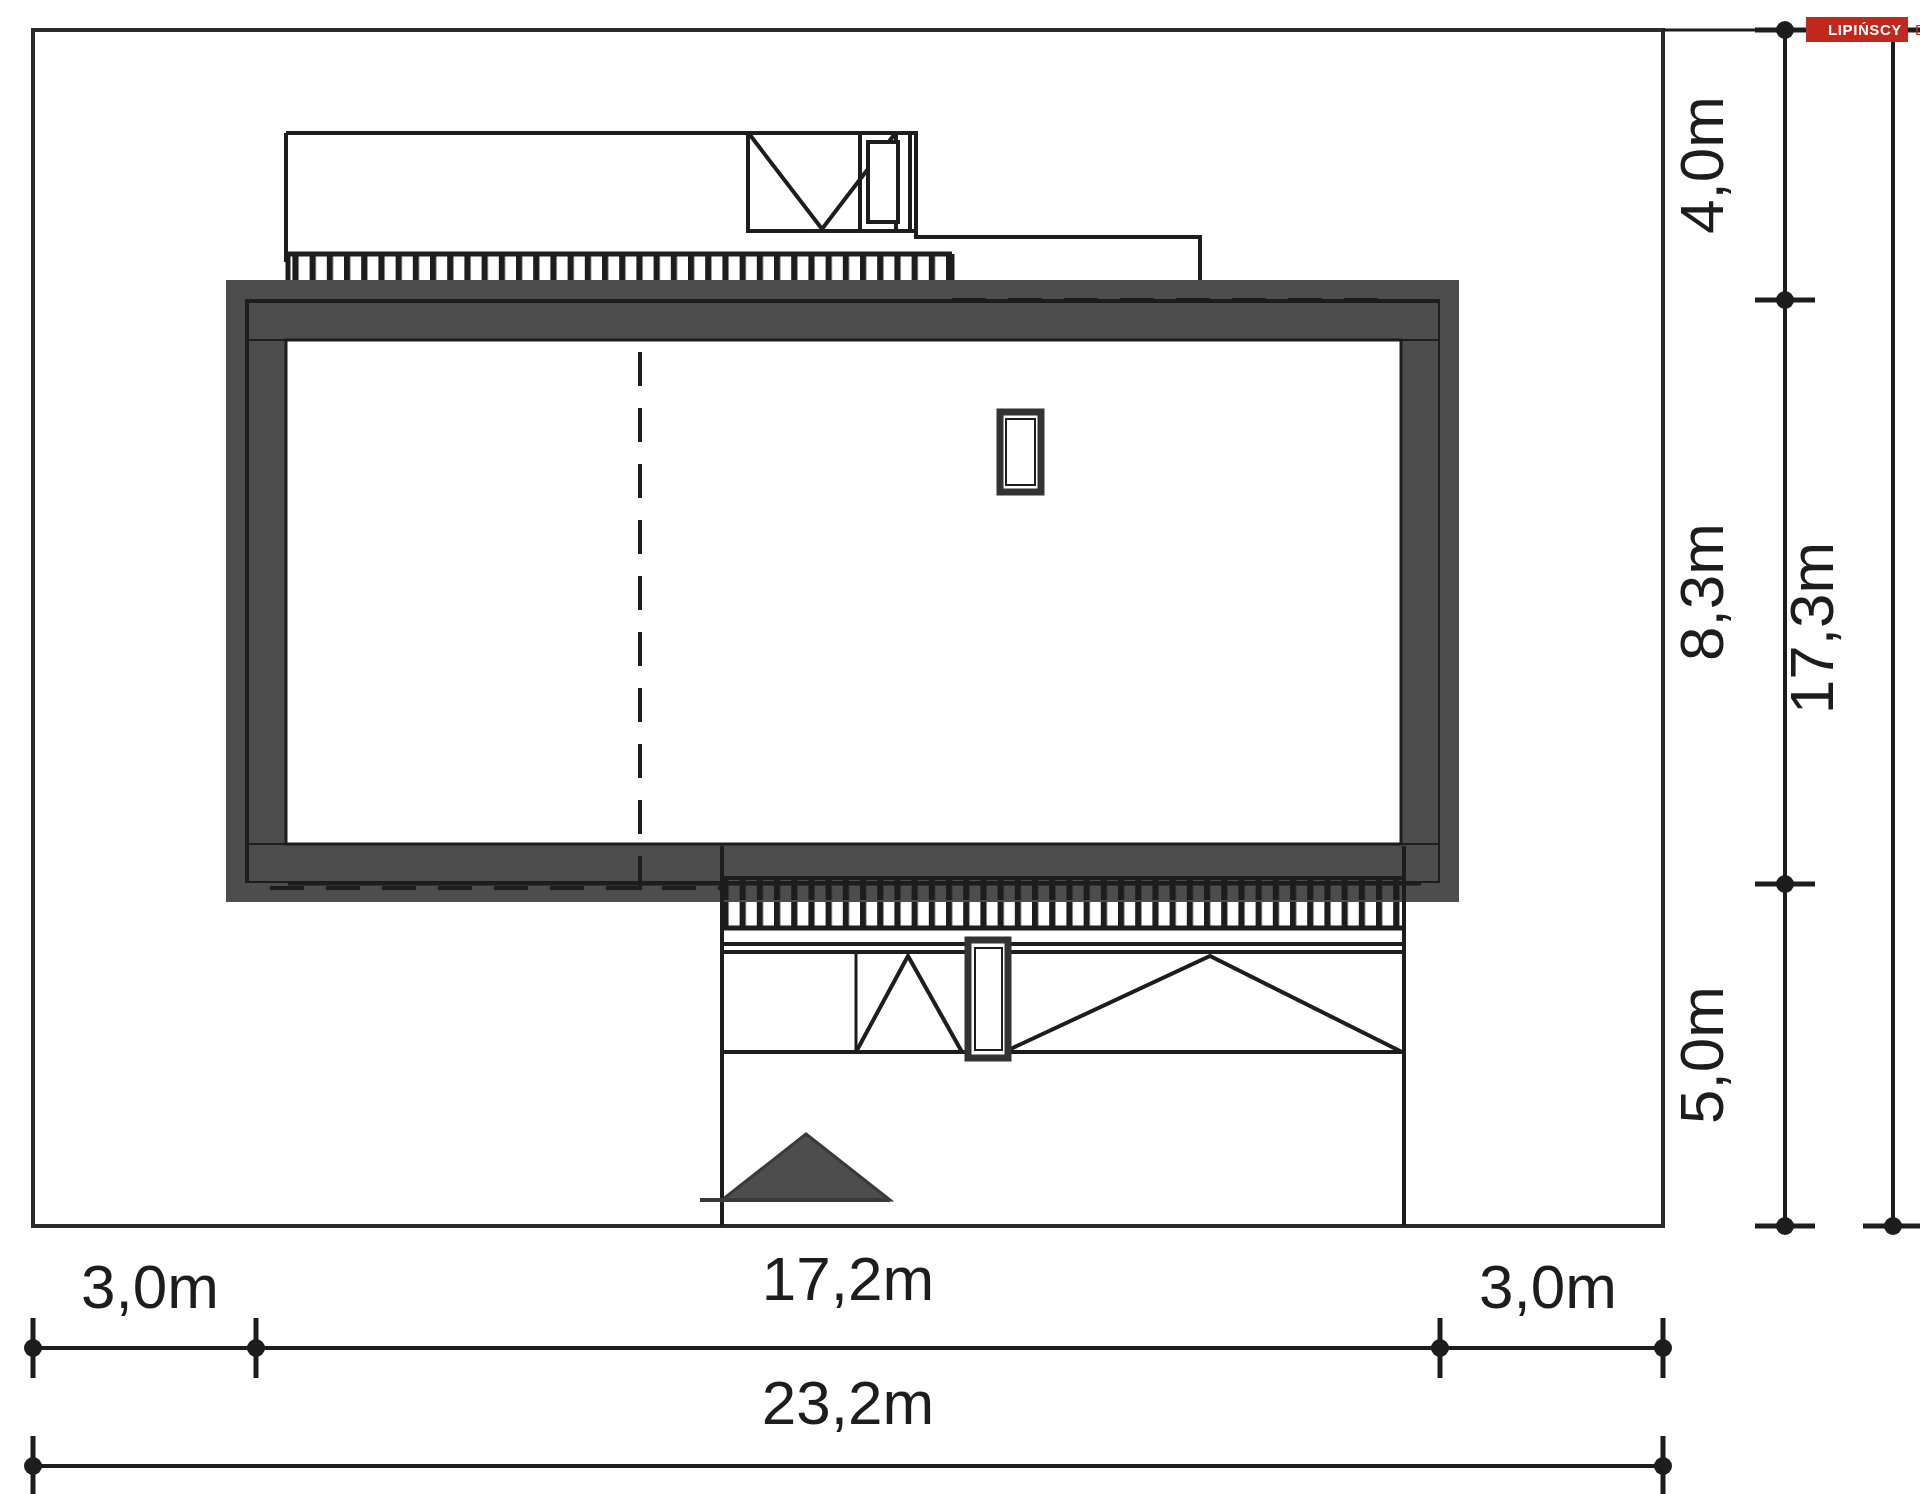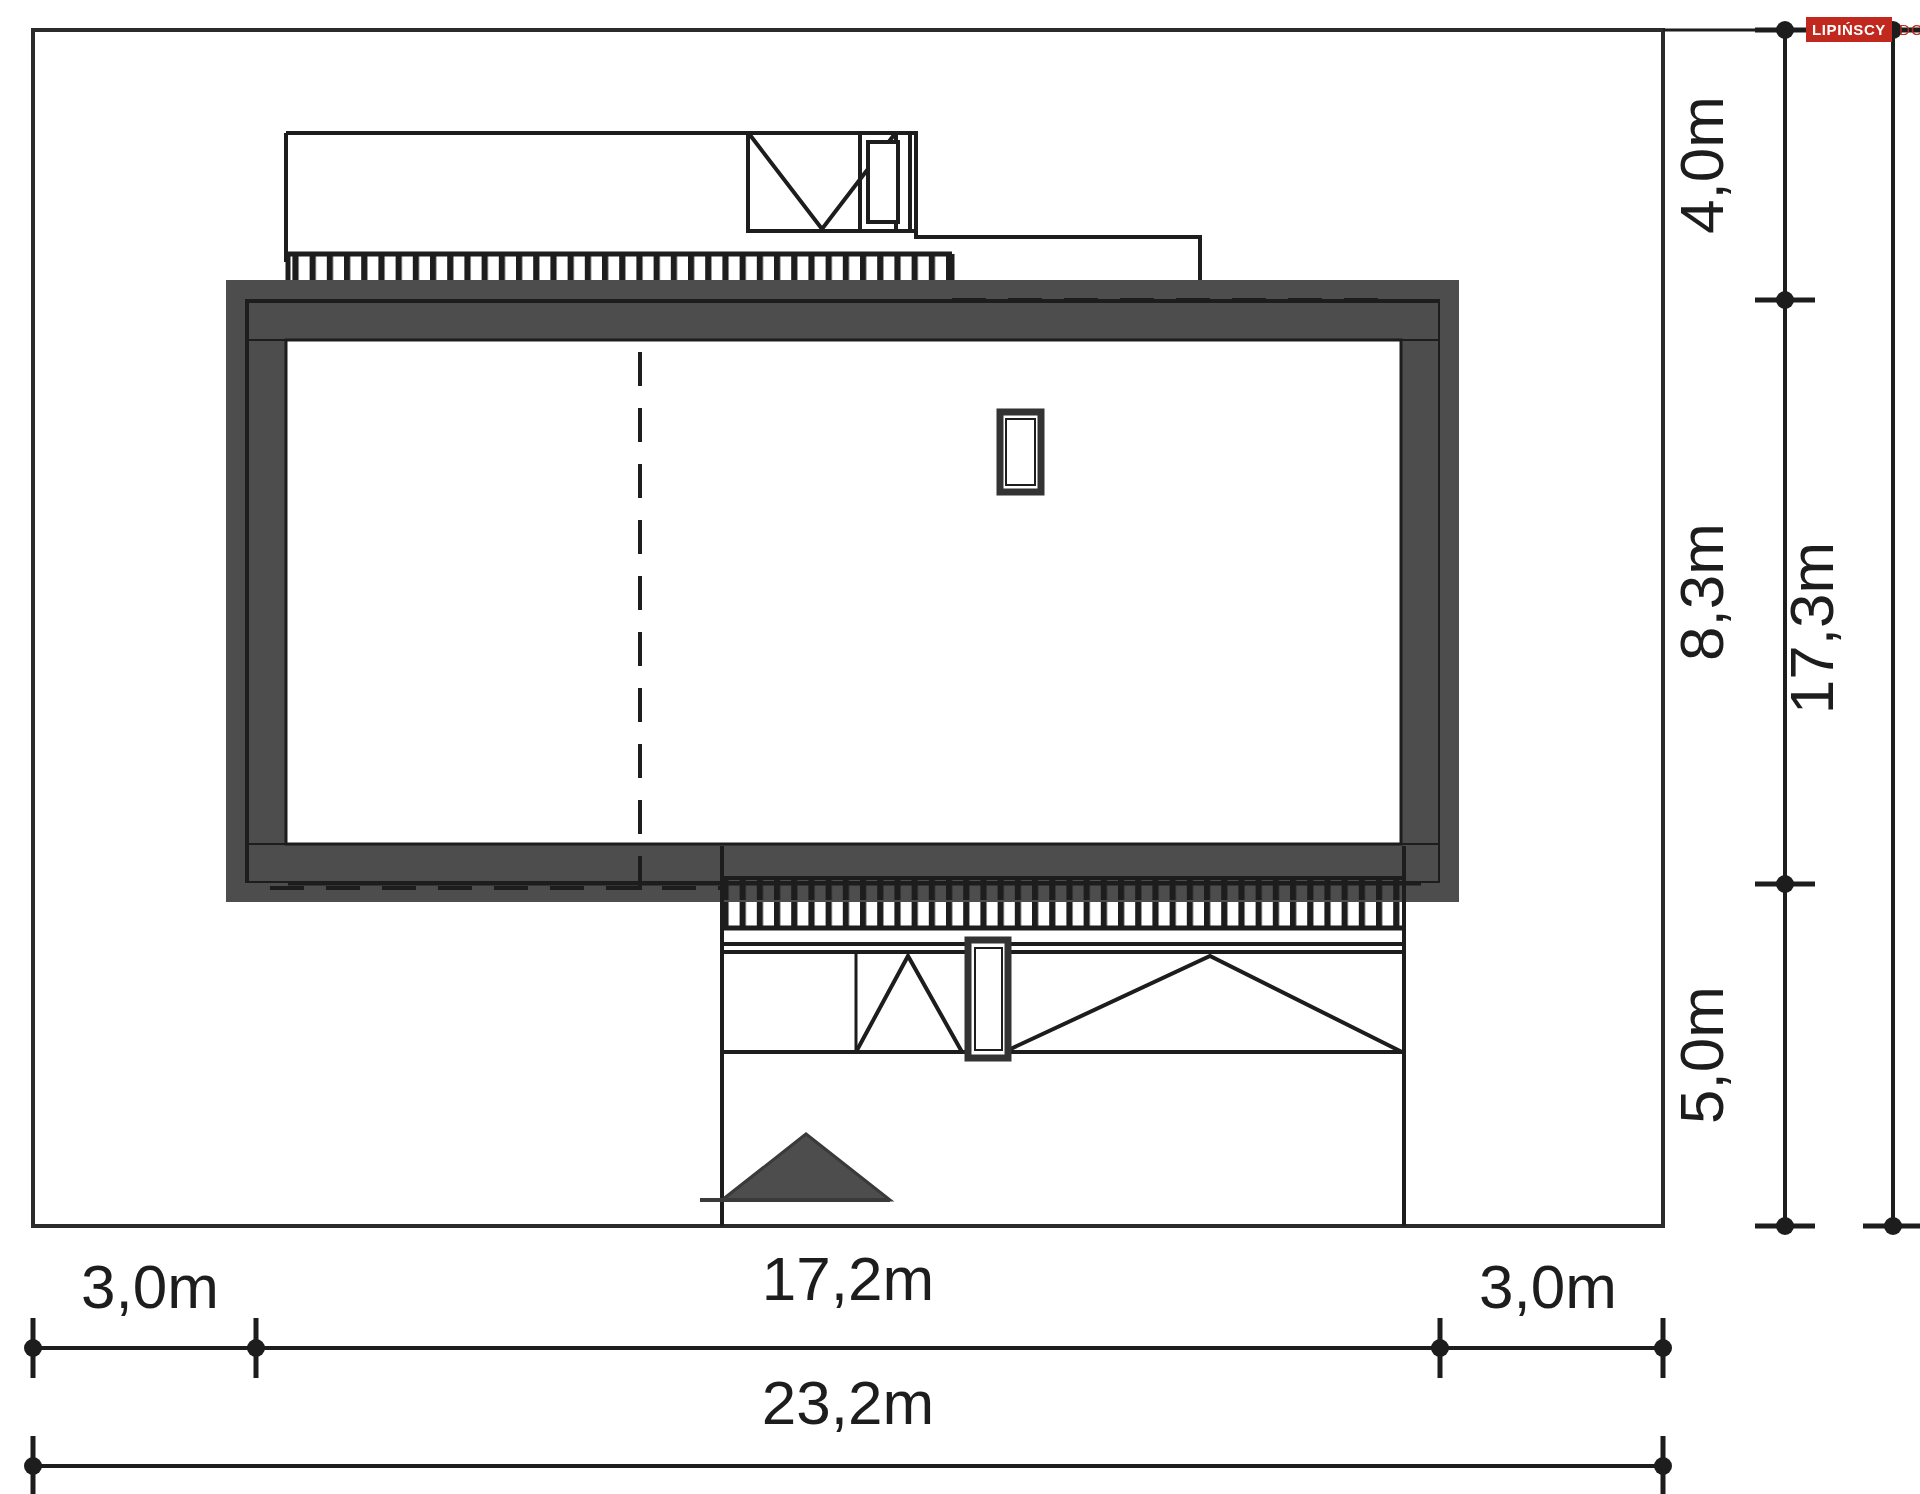--- a/index.html
+++ b/index.html
@@ -39,21 +39,21 @@
     align-items: center;
     height: 30px;
   }
   .logo-red {
     background: #c1291f;
     color: #ffffff;
     font-family: "Liberation Sans", sans-serif;
     font-weight: bold;
     font-size: 15px;
     letter-spacing: 0.6px;
-    padding: 5px 6px 5px 6px;
+    padding: 5px 6px 5px 22px;
     line-height: 1;
   }
   .logo-domy {
     color: #c1291f;
     font-family: "Liberation Sans", sans-serif;
     font-weight: normal;
     font-size: 15px;
     letter-spacing: 1.2px;
     padding-left: 7px;
     line-height: 1;

